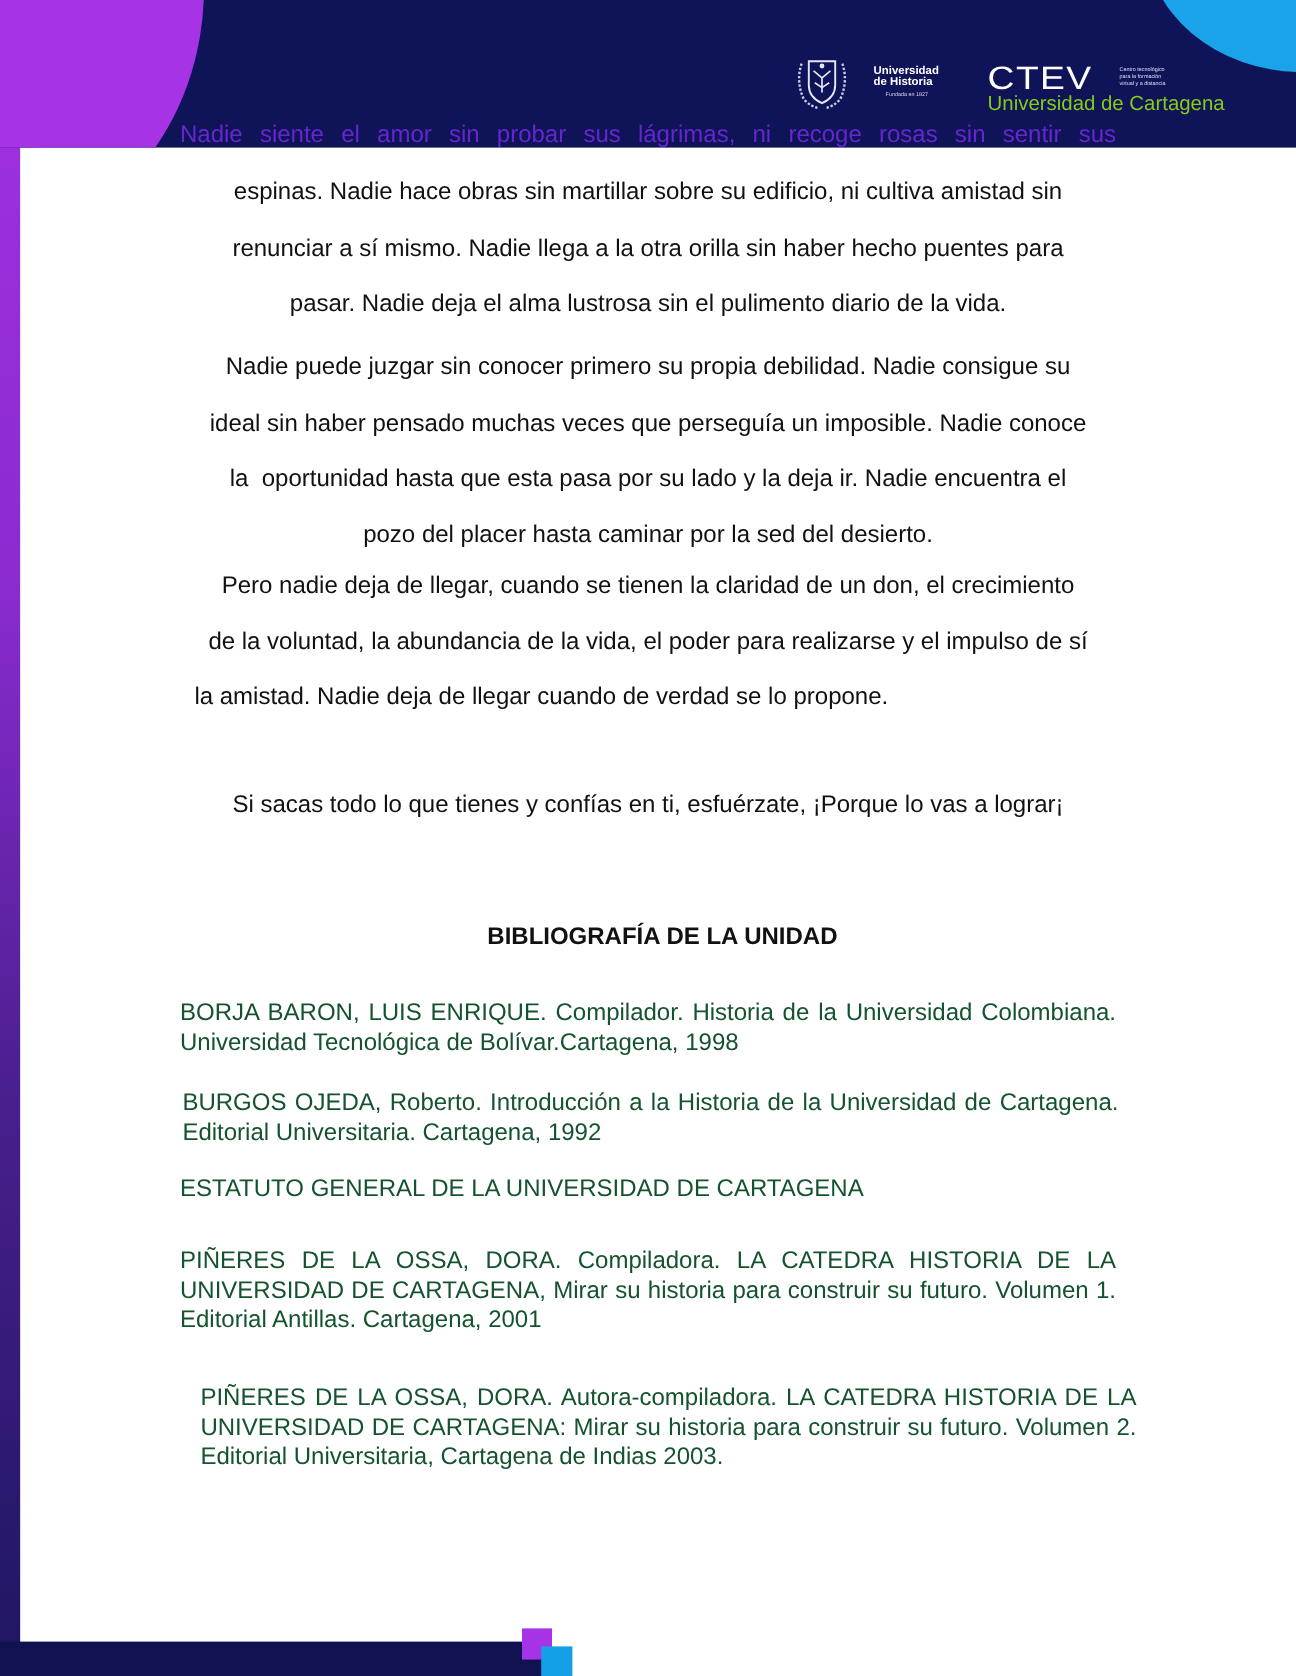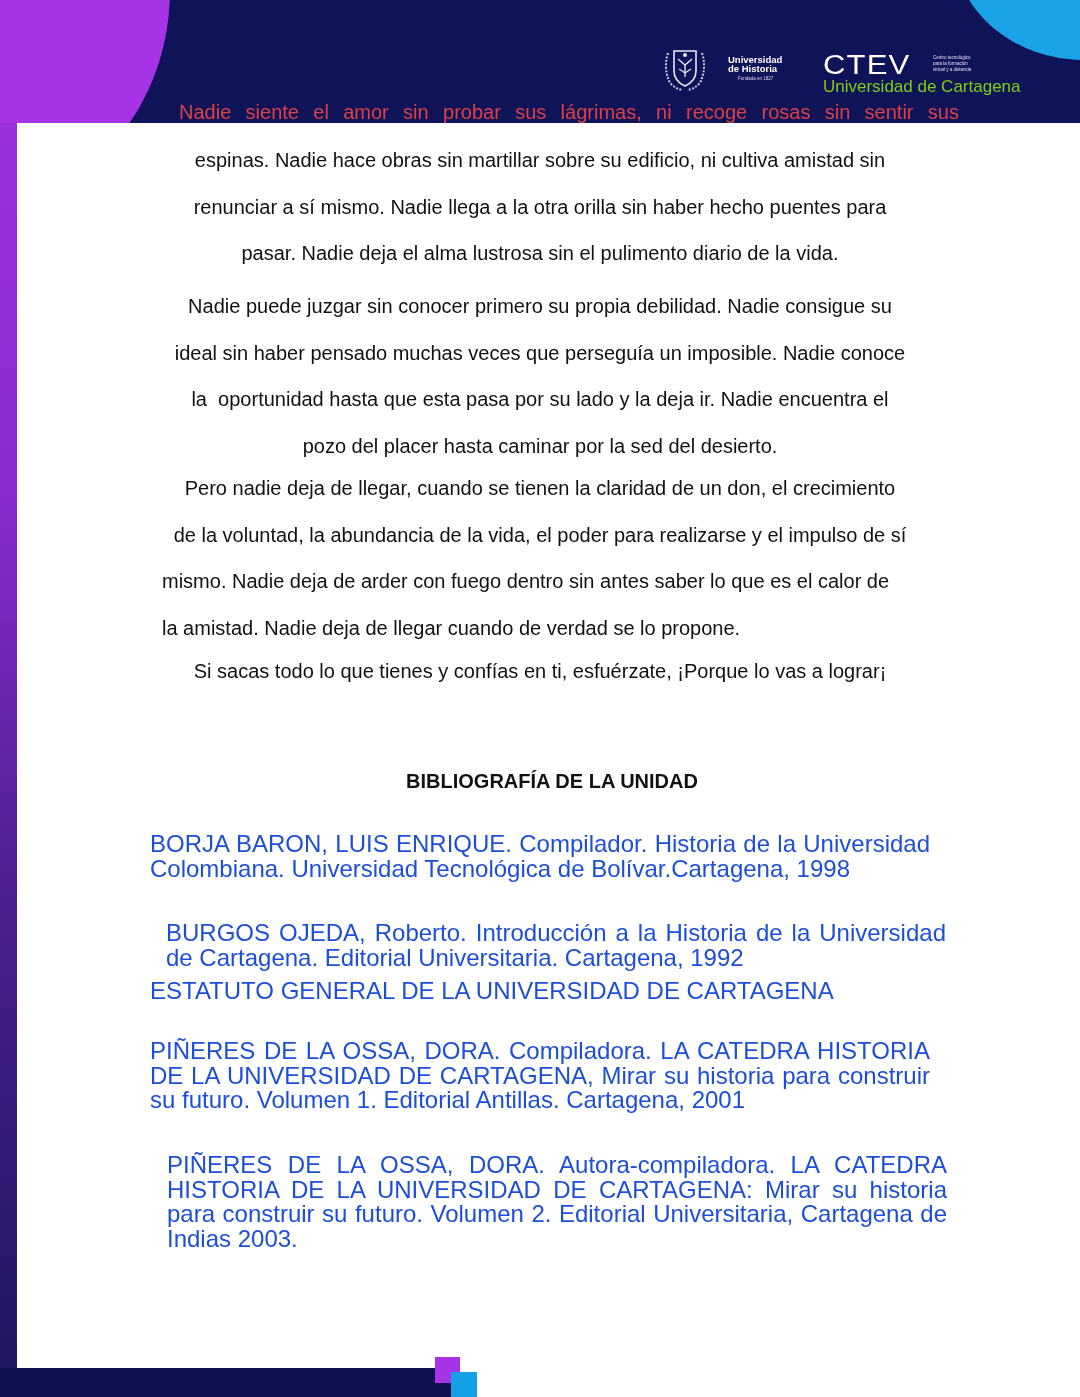--- a/index.html
+++ b/index.html
@@ -52,39 +52,39 @@
     }
     .ctev-sub {
       position: absolute; left: 0; top: 25px; font-size: 17px; color: #84cc16; white-space: nowrap;
     }
     .page {
       position: absolute; left: 17px; top: 123px; width: 1063px; height: 1245px;
       background: #ffffff; z-index: 1;
     }
     .overlap-line {
       position: absolute; left: 150px; top: 102px; width: 780px; z-index: 3;
-      font-size: 20px; color: #ef4444; text-align: justify; text-align-last: justify;
-      white-space: nowrap; line-height: 1; opacity: 0.92; margin-left: 29px;
+      font-size: 20px; color: #6d28d9; text-align: justify; text-align-last: justify;
+      white-space: nowrap; line-height: 1; opacity: 0.92;
     }
     .poem {
       position: absolute; left: 140px; width: 800px; z-index: 3;
       font-size: 20px; line-height: 36.5px; text-align: center; color: #111111;
     }
     .poem p { margin: 10px; }
     .p1 { top: 132px; }
     .p2 { top: 278px; }
     .p3 { top: 460px; }
     .p4 { top: 643px; }
     .bib-title {
       position: absolute; left: 140px; top: 758px; width: 800px; text-align: center;
       font-size: 20px; font-weight: bold; z-index: 3;
     }
     .bib-entry {
       position: absolute; left: 150px; width: 780px; z-index: 3;
-      font-size: 24px; line-height: 24.5px; text-align: justify; color: #1d4ed8;
+      font-size: 20px; line-height: 24.5px; text-align: justify; color: #14532d;
     }
     .bib-entry.e1 { top: 832px; }
     .bib-entry.e2 { top: 905px; }
     .bib-entry.e3 { top: 979px; }
     .bib-entry.e4 { top: 1039px; }
     .bib-entry.e5 { top: 1136px; }
     .footer-bar {
       position: absolute; left: 0; top: 1368px; width: 455px; height: 29px;
       background: #0f1151; z-index: 4;
     }
@@ -148,31 +148,30 @@
 <section class="poem p2">
   <p>Nadie puede juzgar sin conocer primero su propia debilidad. Nadie consigue su</p>
   <p>ideal sin haber pensado muchas veces que perseguía un imposible. Nadie conoce</p>
   <p style="white-space:pre">la  oportunidad hasta que esta pasa por su lado y la deja ir. Nadie encuentra el</p>
   <p>pozo del placer hasta caminar por la sed del desierto.</p>
 </section>
 
 <section class="poem p3">
   <p>Pero nadie deja de llegar, cuando se tienen la claridad de un don, el crecimiento</p>
   <p>de la voluntad, la abundancia de la vida, el poder para realizarse y el impulso de sí</p>
-  <p style="text-align:left;padding-left:12px">mismo. Nadie deja de arder con fuego dentro sin antes saber lo que es el calor de</p>
   <p style="text-align:left;padding-left:12px">la amistad. Nadie deja de llegar cuando de verdad se lo propone.</p>
 </section>
 
 <section class="poem p4">
   <p>Si sacas todo lo que tienes y confías en ti, esfuérzate, ¡Porque lo vas a lograr¡</p>
 </section>
 
 <h2 class="bib-title" style="margin:12px">BIBLIOGRAFÍA DE LA UNIDAD</h2>
 
 <p class="bib-entry e1" style="margin:0">BORJA BARON, LUIS ENRIQUE. Compilador. Historia de la Universidad Colombiana. Universidad Tecnológica de Bolívar.Cartagena, 1998</p>
-<p class="bib-entry e2" style="margin:16px">BURGOS OJEDA, Roberto. Introducción a la Historia de la Universidad de Cartagena. Editorial Universitaria. Cartagena, 1992</p>
+<p class="bib-entry e2" style="margin:2px">BURGOS OJEDA, Roberto. Introducción a la Historia de la Universidad de Cartagena. Editorial Universitaria. Cartagena, 1992</p>
 <p class="bib-entry e3" style="margin:0">ESTATUTO GENERAL DE LA UNIVERSIDAD DE CARTAGENA</p>
 <p class="bib-entry e4" style="margin:0">PIÑERES DE LA OSSA, DORA. Compiladora. LA CATEDRA HISTORIA DE LA UNIVERSIDAD DE CARTAGENA, Mirar su historia para construir su futuro. Volumen 1. Editorial Antillas. Cartagena, 2001</p>
 <p class="bib-entry e5" style="margin:17px">PIÑERES DE LA OSSA, DORA. Autora-compiladora. LA CATEDRA HISTORIA DE LA UNIVERSIDAD DE CARTAGENA: Mirar su historia para construir su futuro. Volumen 2. Editorial Universitaria, Cartagena de Indias 2003.</p>
 
 <div class="footer-bar"></div>
 <div class="footer-purple"></div>
 <div class="footer-blue"></div>
 
 </body></html>

